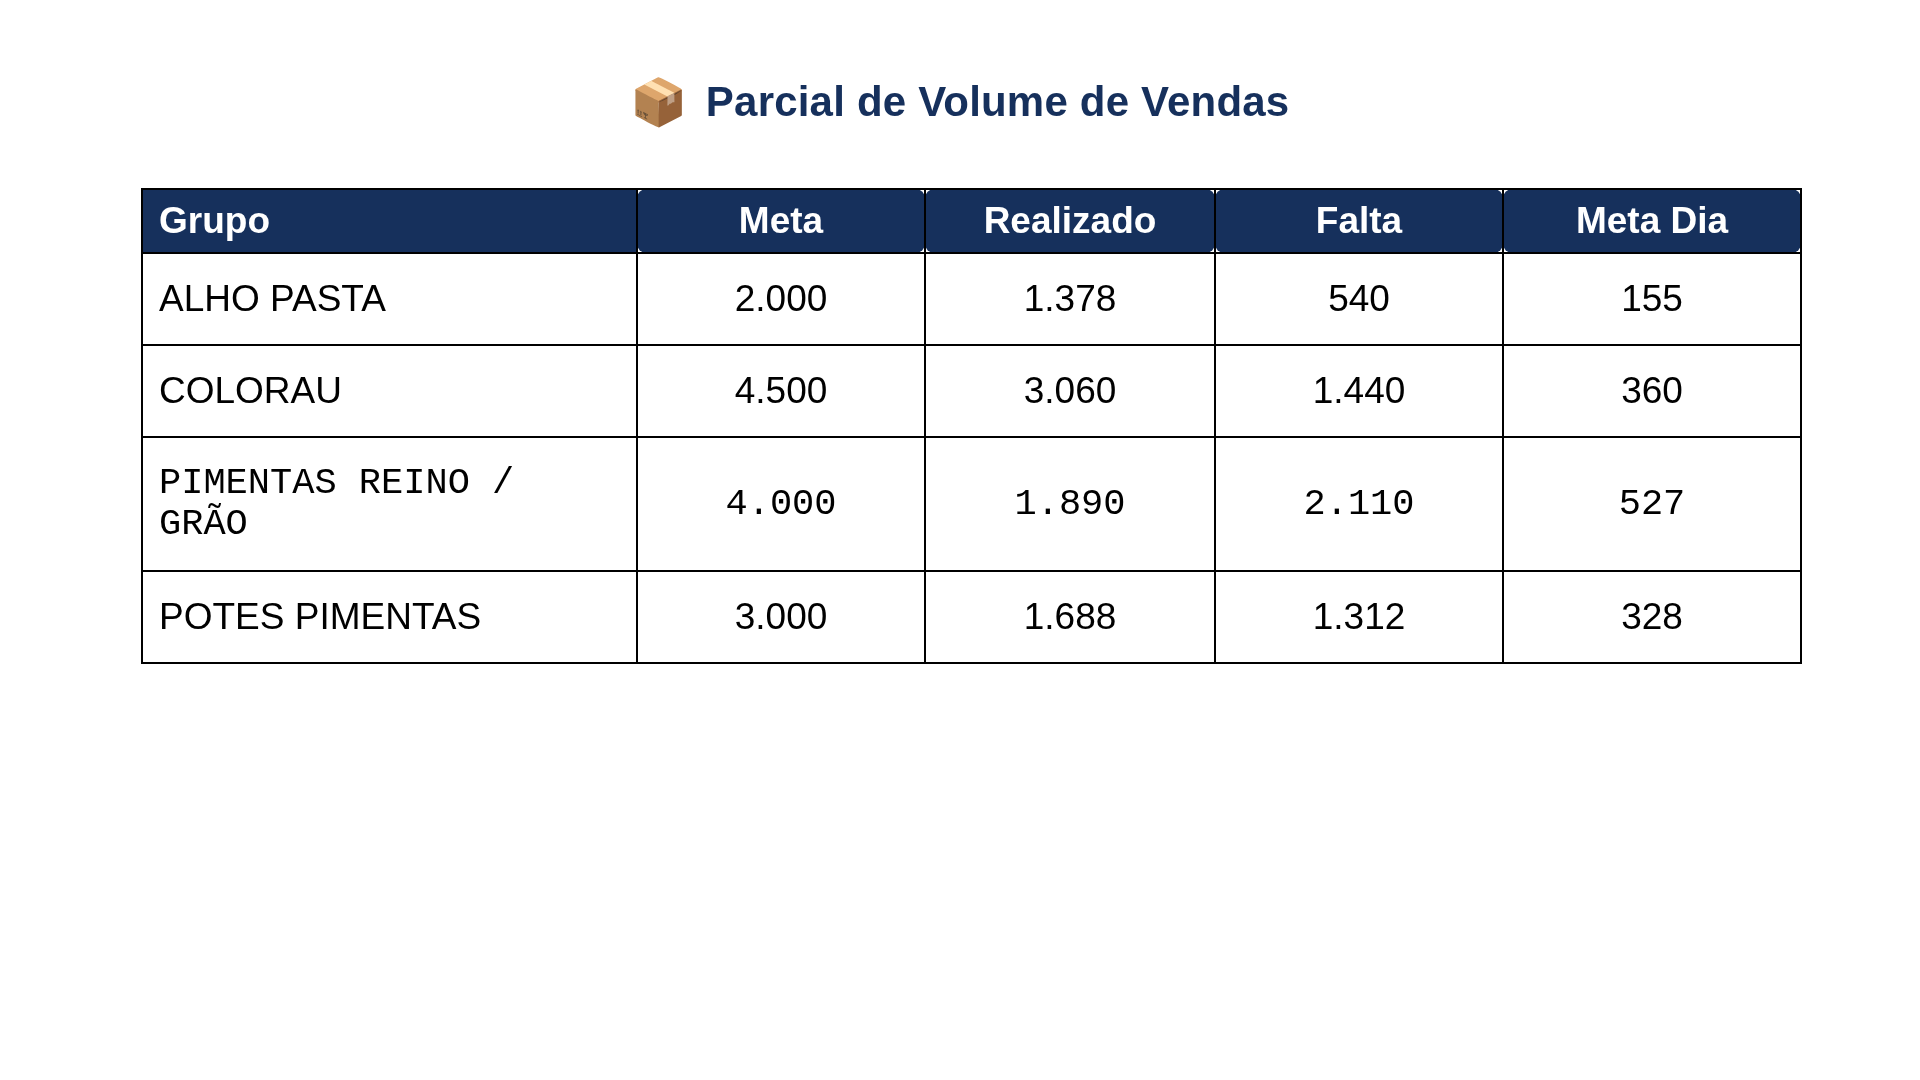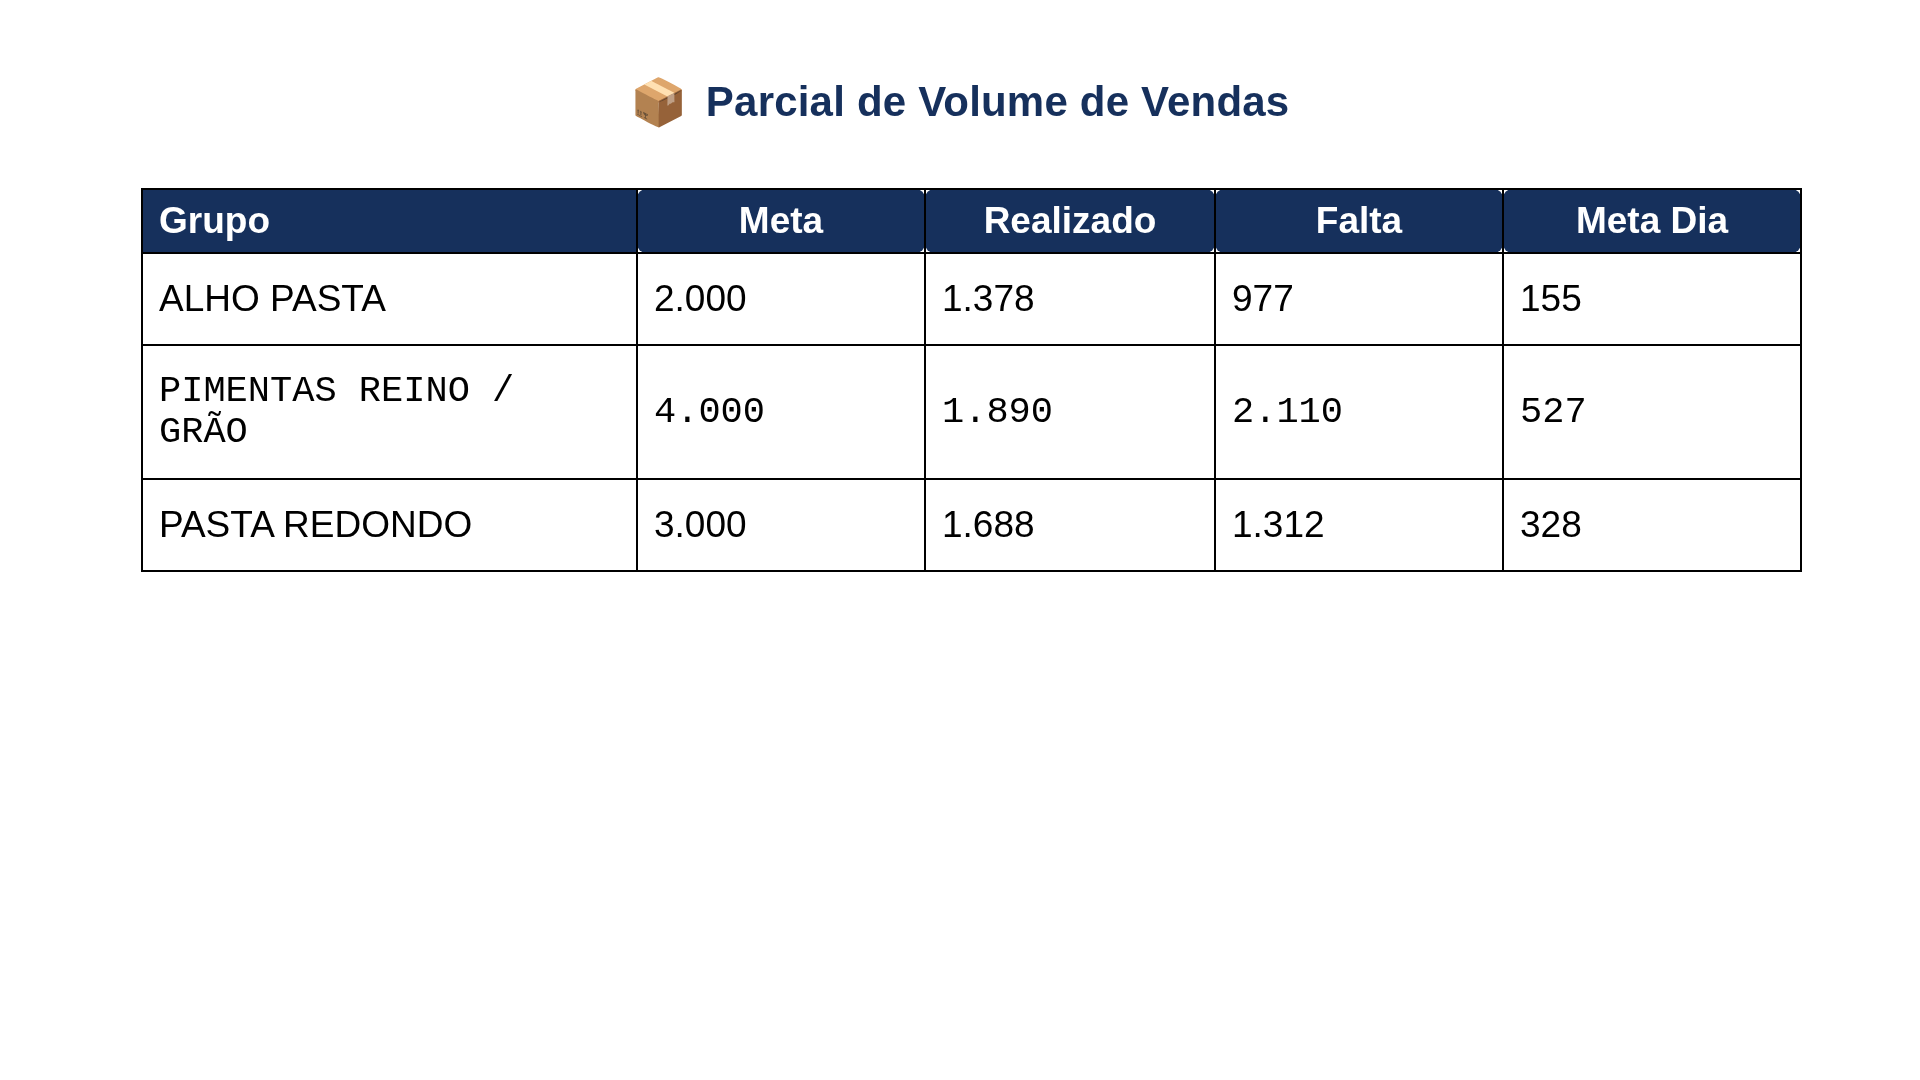--- a/index.html
+++ b/index.html
@@ -76,21 +76,21 @@
     padding: 24px 16px;
     height: 78px;
     box-sizing: border-box;
     background: #ffffff;
   }
   table.data tbody td.label {
     text-align: left;
     line-height: 1.12;
   }
   table.data tbody td.num {
-    text-align: left;
+    text-align: center;
   }
   table.data tbody tr.tall td { height: 134px; font-family: Liberation Mono, monospace; }
 </style>
 </head>
 <body>
 
 <div id="page">
 
   <div class="title-row">
     <span class="title-emoji">📦</span>
@@ -113,32 +113,39 @@
           <th class="th-center">Realizado</th>
           <th class="th-center">Falta</th>
           <th class="th-center">Meta Dia</th>
         </tr>
       </thead>
       <tbody>
         <tr>
           <td class="label">ALHO PASTA</td>
           <td class="num">2.000</td>
           <td class="num">1.378</td>
-          <td class="num">977</td>
+          <td class="num">540</td>
           <td class="num">155</td>
+        </tr>
+        <tr>
+          <td class="label">COLORAU</td>
+          <td class="num">4.500</td>
+          <td class="num">3.060</td>
+          <td class="num">1.440</td>
+          <td class="num">360</td>
         </tr>
         <tr class="tall">
           <td class="label">PIMENTAS REINO / GRÃO</td>
           <td class="num">4.000</td>
           <td class="num">1.890</td>
           <td class="num">2.110</td>
           <td class="num">527</td>
         </tr>
         <tr>
-          <td class="label">PASTA REDONDO</td>
+          <td class="label">POTES PIMENTAS</td>
           <td class="num">3.000</td>
           <td class="num">1.688</td>
           <td class="num">1.312</td>
           <td class="num">328</td>
         </tr>
       </tbody>
     </table>
   </div>
 
 </div>

